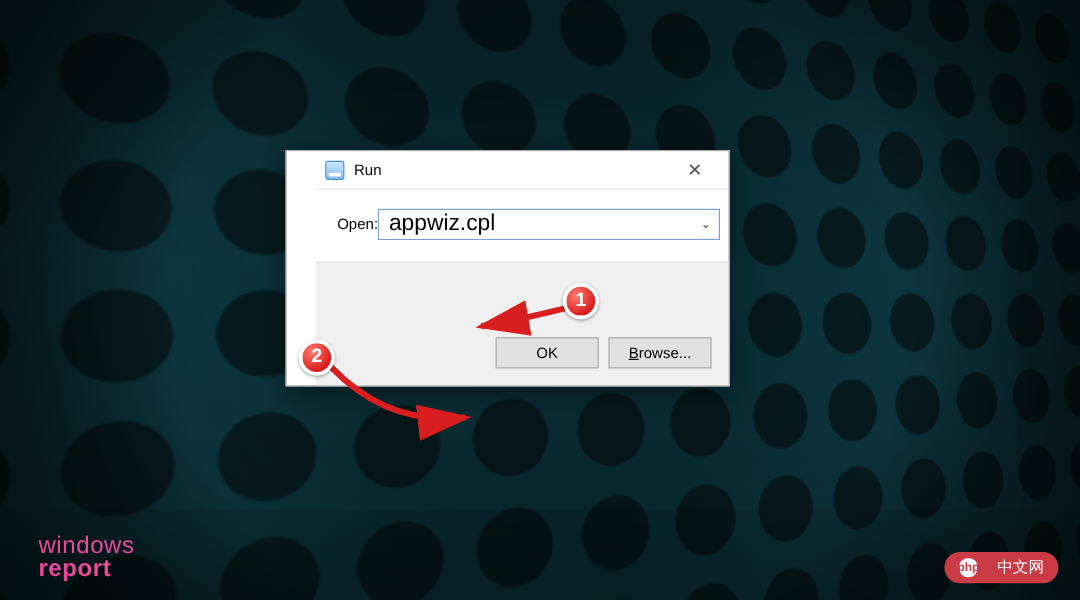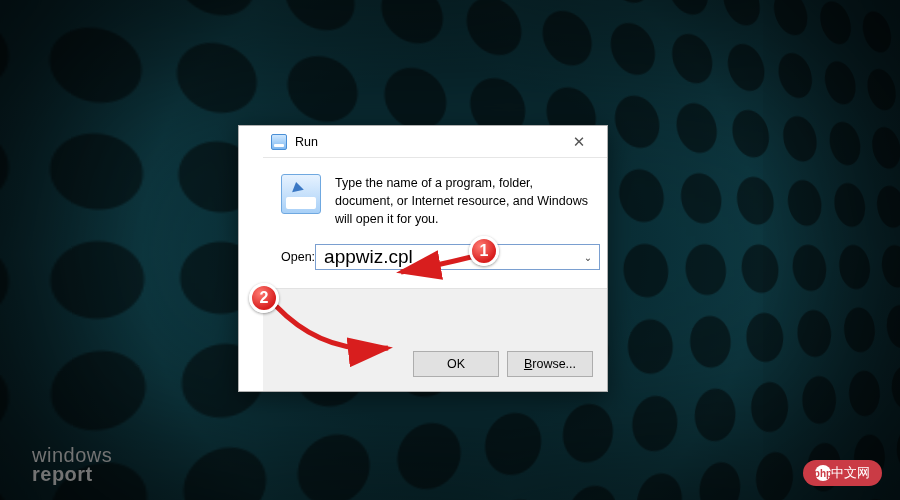--- a/index.html
+++ b/index.html
@@ -136,30 +136,30 @@
     color: #fff; font-weight: 600; font-size: 16px;
     display: flex; align-items: center; justify-content: center;
     box-shadow: 0 1px 3px rgba(0,0,0,0.4);
     z-index: 5;
   }
   svg.arrow { position: absolute; z-index: 4; overflow: visible; pointer-events: none; }
 
   
   .wm-left {
     position: absolute; left: 32px; bottom: 16px;
-    color: #737373; font-size: 20px; font-weight: 300; line-height: 0.95;
+    color: #ec4899; font-size: 20px; font-weight: 300; line-height: 0.95;
     letter-spacing: 0.5px;
   }
   .wm-left .b { font-weight: 600; }
   .wm-right {
     position: absolute; right: 18px; bottom: 14px;
     background: #ca3b45; color: #fff;
     border-radius: 14px;
     padding: 4px 12px; font-size: 13px; font-weight: 500;
-    display: flex; align-items: center; gap: 0;
+    display: flex; align-items: center; gap: 16px;
   }
   .wm-right .logo {
     width: 16px; height: 16px; border-radius: 50%;
     background: #fff; color: #ca3b45;
     font-size: 10px; font-weight: 700;
     display: flex; align-items: center; justify-content: center;
   }
 </style>
 </head>
 <body>
@@ -172,24 +172,20 @@
 <div class="run-dialog">
   <div class="titlebar">
     <div class="run-icon"></div>
     <div class="title">Run</div>
     <div class="close">
       <span>✕</span>
     </div>
   </div>
 
   <div class="content">
-    <div class="desc-row">
-      <div class="big-icon"></div>
-      <div class="desc">Type the name of a program, folder, document, or Internet resource, and Windows will open it for you.</div>
-    </div>
 
     <div class="open-row">
       <div class="open-label">Open:</div>
       <div class="open-combo">
         <input type="text" value="appwiz.cpl" style="">
         <div class="chev">⌄</div>
       </div>
     </div>
   </div>
 

